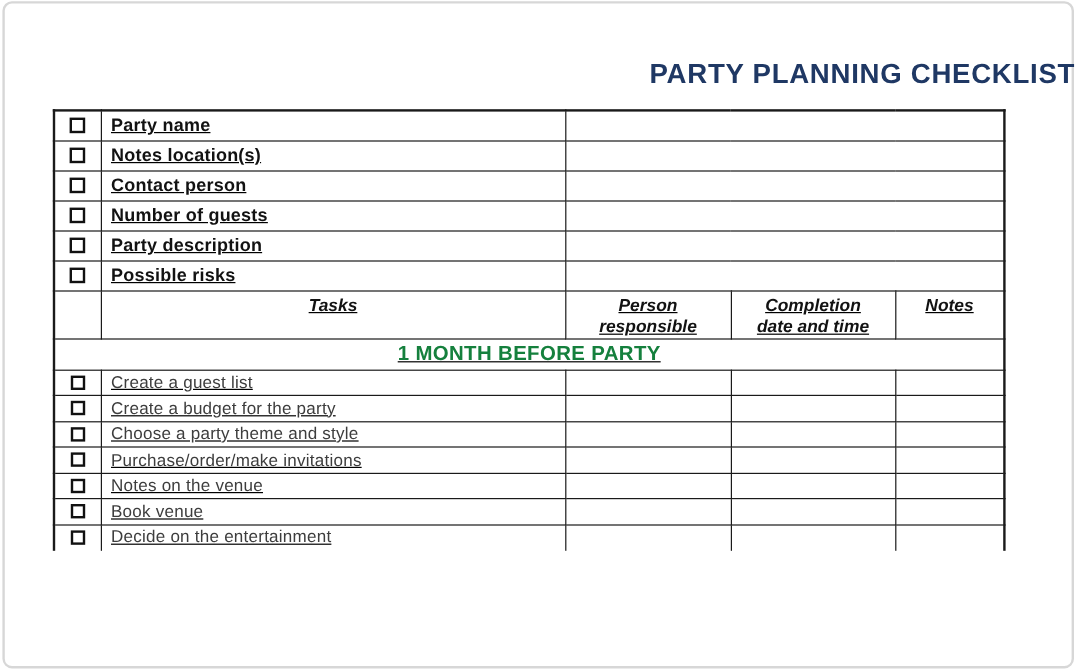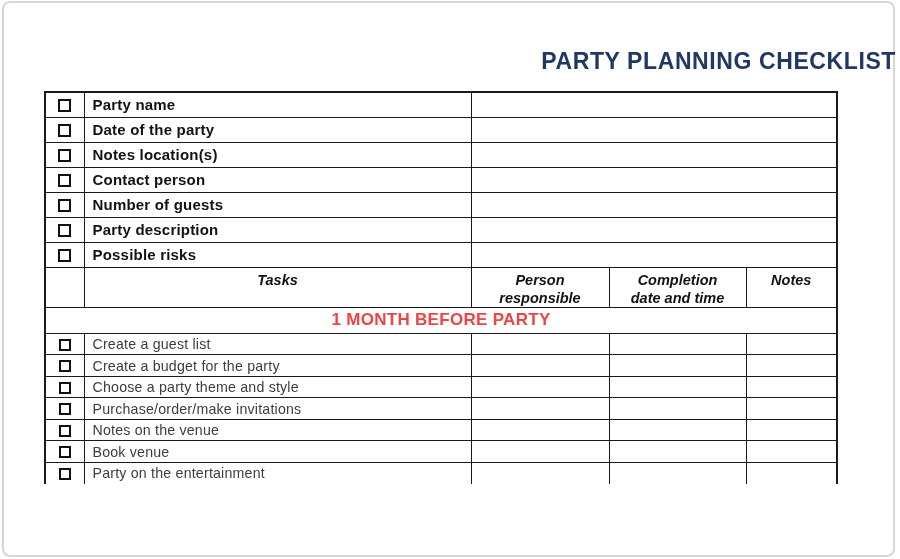--- a/index.html
+++ b/index.html
@@ -29,20 +29,21 @@
     color: #1f3864;
   }
   table.checklist {
     position: absolute;
     left: 44px; top: 91px;
     width: 792px;
     border-collapse: collapse;
     table-layout: fixed;
     border: 2px solid #1a1a1a;
     border-bottom: none;
+    text-decoration: underline;
   }
   td {
     border: 1.5px solid #1a1a1a;
     padding: 0;
     vertical-align: middle;
     overflow: hidden;
   }
   tr.info-row { height: 25px; }
   td.cb-cell { text-align: center; }
   span.cb {
@@ -72,21 +73,21 @@
     white-space: pre-line;
     line-height: 1.25;
     margin-top: 36px;
   }
   tr.section-row { height: 26px; }
   td.section-cell {
     text-align: center;
     font-weight: bold;
     font-size: 17px;
     letter-spacing: 0.3px;
-    color: #ef4444;
+    color: #15803d;
   }
   tr.task-row { height: 21.5px; }
   td.task-label {
     font-size: 14.2px;
     color: #3d3d3d;
     padding-left: 8px;
     letter-spacing: 0.2px;
   }
   tr.task-row:last-child td { border-bottom: none; }
 </style>
@@ -106,25 +107,20 @@
     <col style="width:91px">
   </colgroup>
   <tbody>
     <tr class="info-row">
       <td class="cb-cell"><span class="cb"></span></td>
       <td class="info-label">Party name</td>
       <td class="value-cell" colspan="3"></td>
     </tr>
     <tr class="info-row">
       <td class="cb-cell"><span class="cb"></span></td>
-      <td class="info-label">Date of the party</td>
-      <td class="value-cell" colspan="3"></td>
-    </tr>
-    <tr class="info-row">
-      <td class="cb-cell"><span class="cb"></span></td>
       <td class="info-label">Notes location(s)</td>
       <td class="value-cell" colspan="3"></td>
     </tr>
     <tr class="info-row">
       <td class="cb-cell"><span class="cb"></span></td>
       <td class="info-label">Contact person</td>
       <td class="value-cell" colspan="3"></td>
     </tr>
     <tr class="info-row">
       <td class="cb-cell"><span class="cb"></span></td>
@@ -193,19 +189,19 @@
     </tr>
     <tr class="task-row">
       <td class="cb-cell"><span class="cb cb-sm"></span></td>
       <td class="task-label">Book venue</td>
       <td class="field-cell"></td>
       <td class="field-cell"></td>
       <td class="field-cell"></td>
     </tr>
     <tr class="task-row">
       <td class="cb-cell"><span class="cb cb-sm"></span></td>
-      <td class="task-label">Party on the entertainment</td>
+      <td class="task-label">Decide on the entertainment</td>
       <td class="field-cell"></td>
       <td class="field-cell"></td>
       <td class="field-cell"></td>
     </tr>
   </tbody>
 </table>
 
 </body></html>

